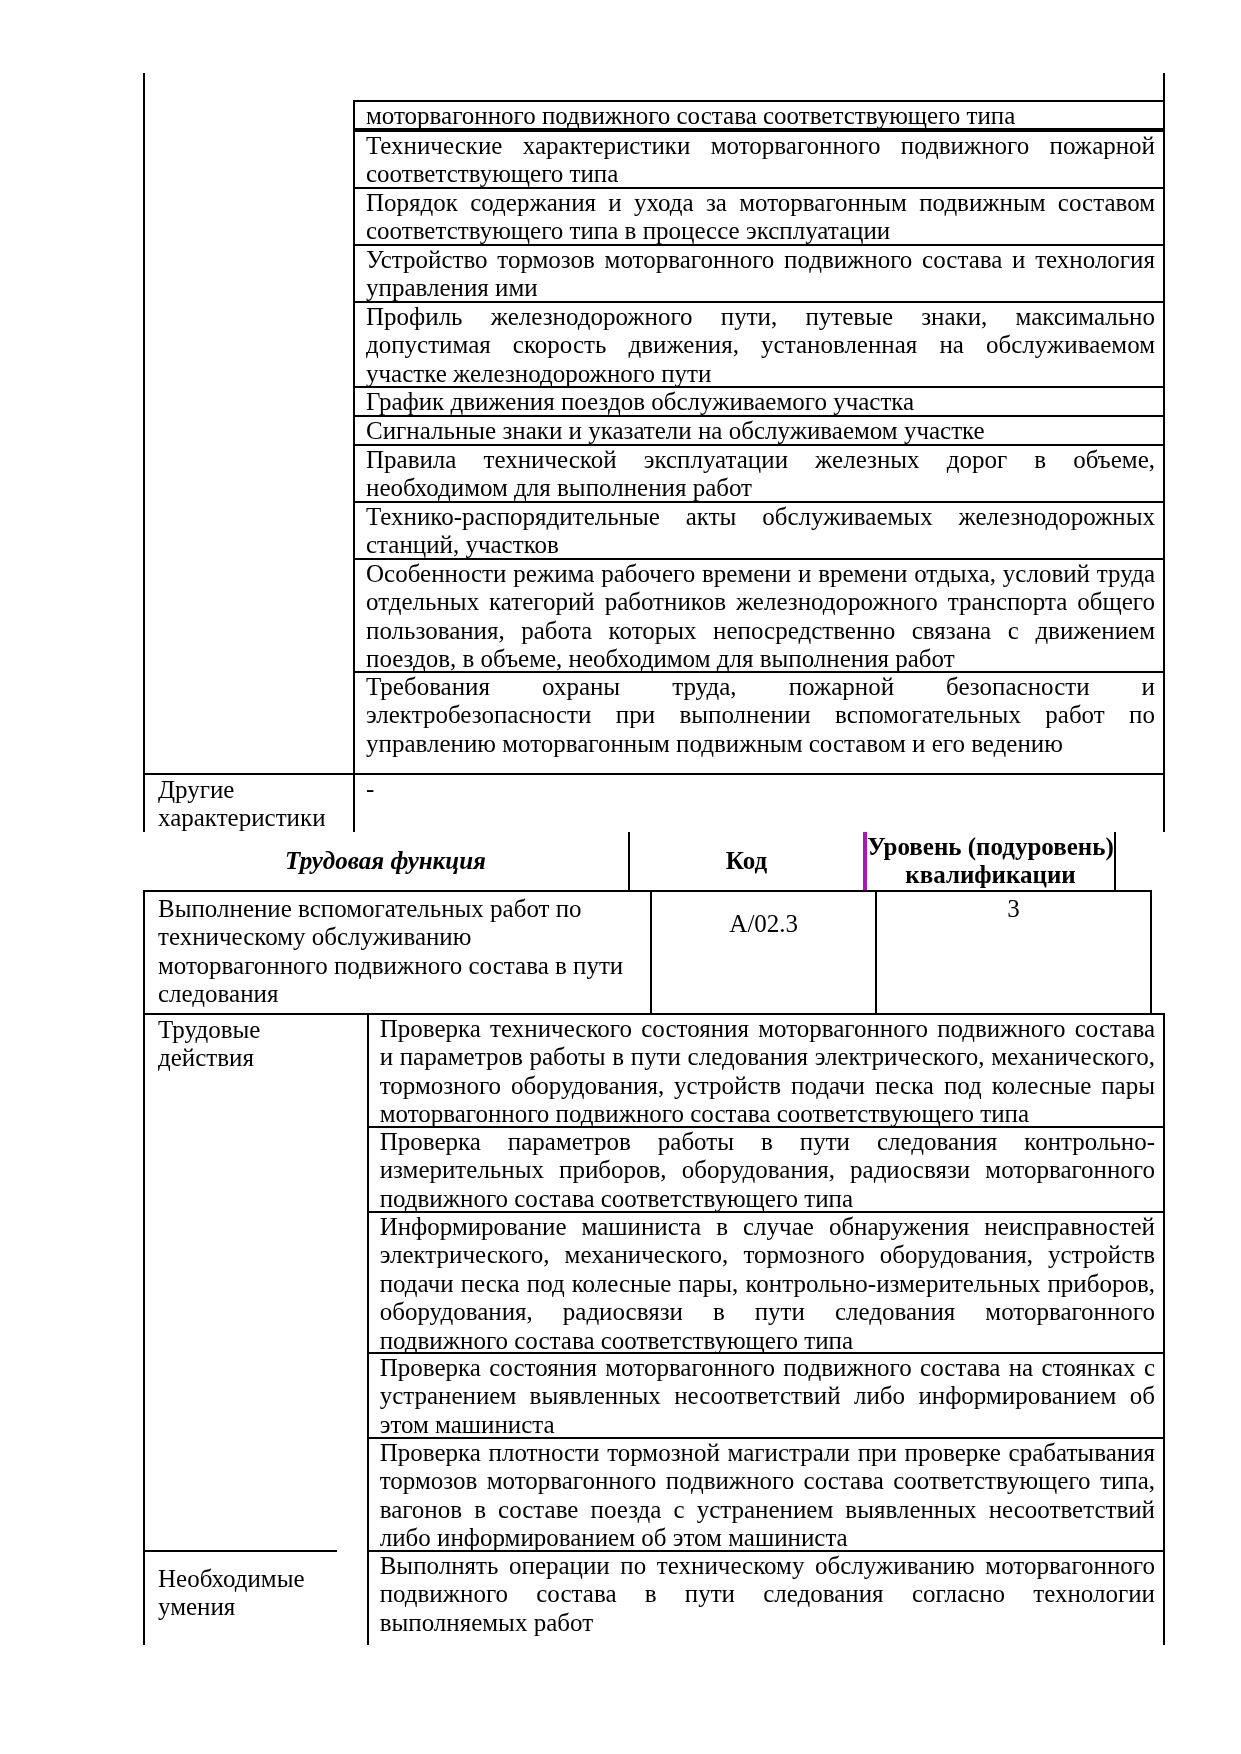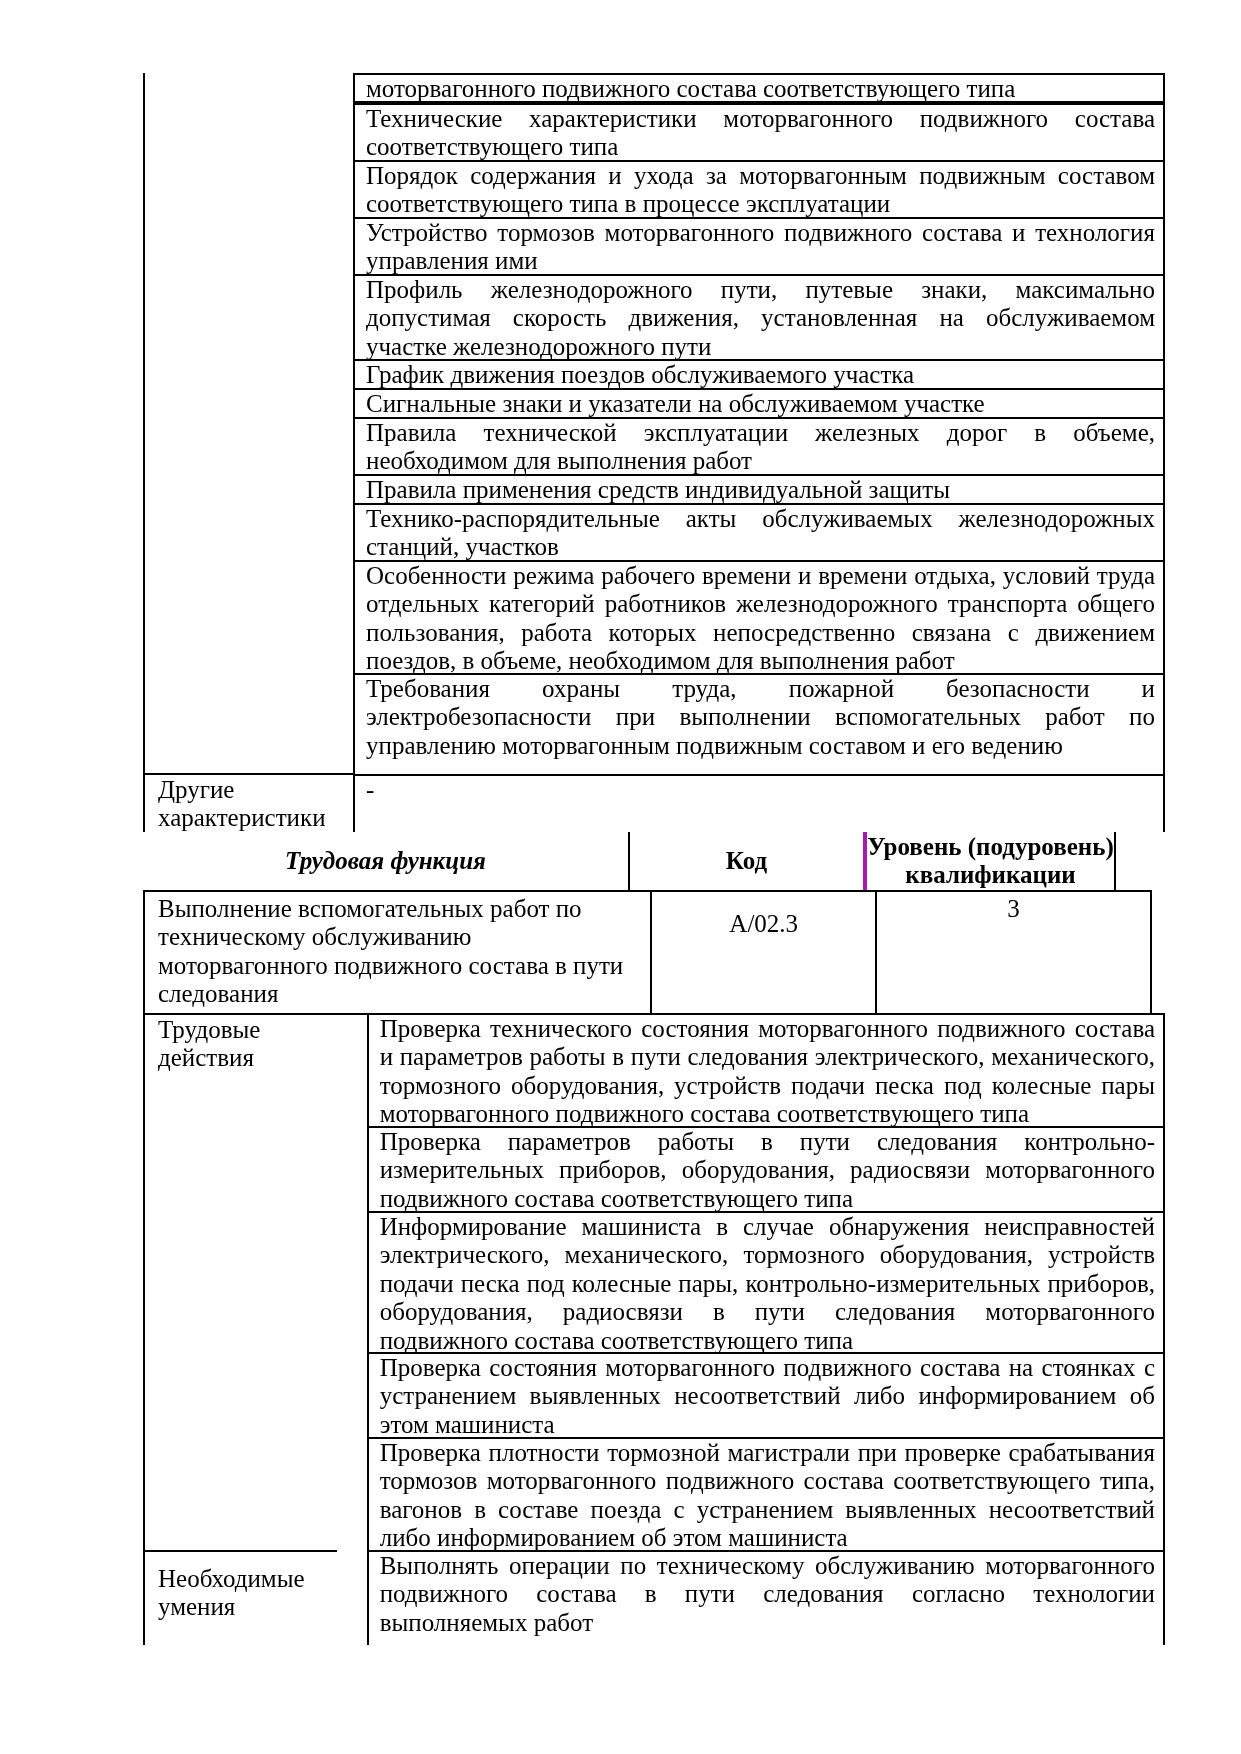--- a/index.html
+++ b/index.html
@@ -19,21 +19,21 @@
   
   .tableA {
     left: 143px; top: 73px; width: 1022px; height: 759px;
     display: flex;
     border-left: 2px solid #000;
     border-right: 2px solid #000;
   }
   .a-labelcol { width: 208px; display: flex; flex-direction: column; }
   .a-empty-cell { height: 702px; border-bottom: 2px solid #000; }
   .a-other-label { height: 57px; padding: 1px 6px 0 13px; }
-  .a-contentcol { width: 810px; border-left: 2px solid #000; border-top: 2px solid #000; display: flex; flex-direction: column; }
+  .a-contentcol { width: 810px; border-left: 2px solid #000; border-top: 2px solid #000; display: flex; flex-direction: column; margin-top: 27px; }
   .a-row { border-bottom: 2px solid #000; padding: 0 8px 0 11px; text-align: justify; overflow: visible; }
   .a-row.thick { border-bottom-width: 4px; }
   .a-row.last { border-bottom: none; }
   .h30 { height: 30px; } .h29 { height: 29px; } .h57 { height: 57px; }
   .h85 { height: 85px; } .h113 { height: 113px; } .h102 { height: 102px; }
 
   
   .tableB-header {
     left: 143px; top: 832px; width: 1009px; height: 60px;
     display: flex;
@@ -76,28 +76,27 @@
 
 <div class="page">
 
   <div class="abs tableA">
     <div class="a-labelcol">
       <div class="a-empty-cell"></div>
       <div class="a-other-label">Другие характеристики</div>
     </div>
     <div class="a-contentcol">
       <div class="a-row thick h30">моторвагонного подвижного состава соответствующего типа</div>
-      <div class="a-row h57">Технические характеристики моторвагонного подвижного состава соответствующего типа</div>
+      <div class="a-row h57">Технические характеристики моторвагонного подвижного пожарной соответствующего типа</div>
       <div class="a-row h57">Порядок содержания и ухода за моторвагонным подвижным составом соответствующего типа в процессе эксплуатации</div>
       <div class="a-row h57">Устройство тормозов моторвагонного подвижного состава и технология управления ими</div>
       <div class="a-row h85">Профиль железнодорожного пути, путевые знаки, максимально допустимая скорость движения, установленная на обслуживаемом участке железнодорожного пути</div>
       <div class="a-row h29">График движения поездов обслуживаемого участка</div>
       <div class="a-row h29">Сигнальные знаки и указатели на обслуживаемом участке</div>
       <div class="a-row h57">Правила технической эксплуатации железных дорог в объеме, необходимом для выполнения работ</div>
-      <div class="a-row h29">Правила применения средств индивидуальной защиты</div>
       <div class="a-row h57">Технико-распорядительные акты обслуживаемых железнодорожных станций, участков</div>
       <div class="a-row h113">Особенности режима рабочего времени и времени отдыха, условий труда отдельных категорий работников железнодорожного транспорта общего пользования, работа которых непосредственно связана с движением поездов, в объеме, необходимом для выполнения работ</div>
       <div class="a-row h102">Требования охраны труда, пожарной безопасности и электробезопасности при выполнении вспомогательных работ по управлению моторвагонным подвижным составом и его ведению</div>
       <div class="a-row last h57">-</div>
     </div>
   </div>
 
   <div class="abs tableB-header">
     <div class="b-h1">Трудовая функция</div>
     <div class="b-h2">Код</div>

